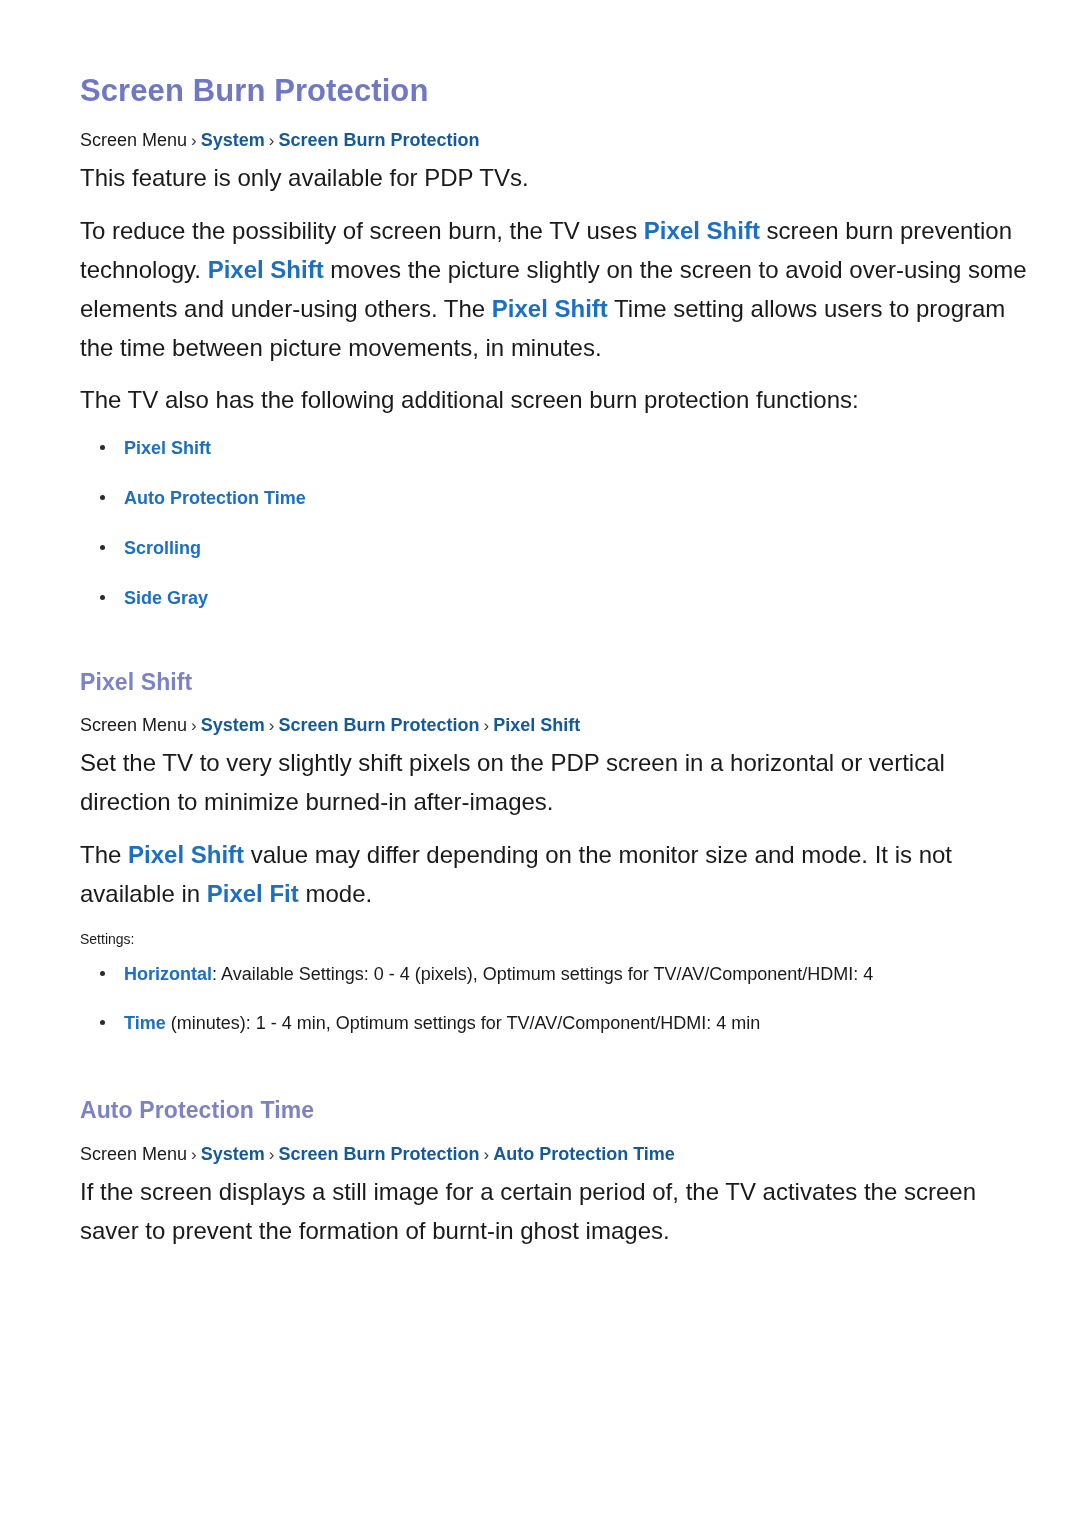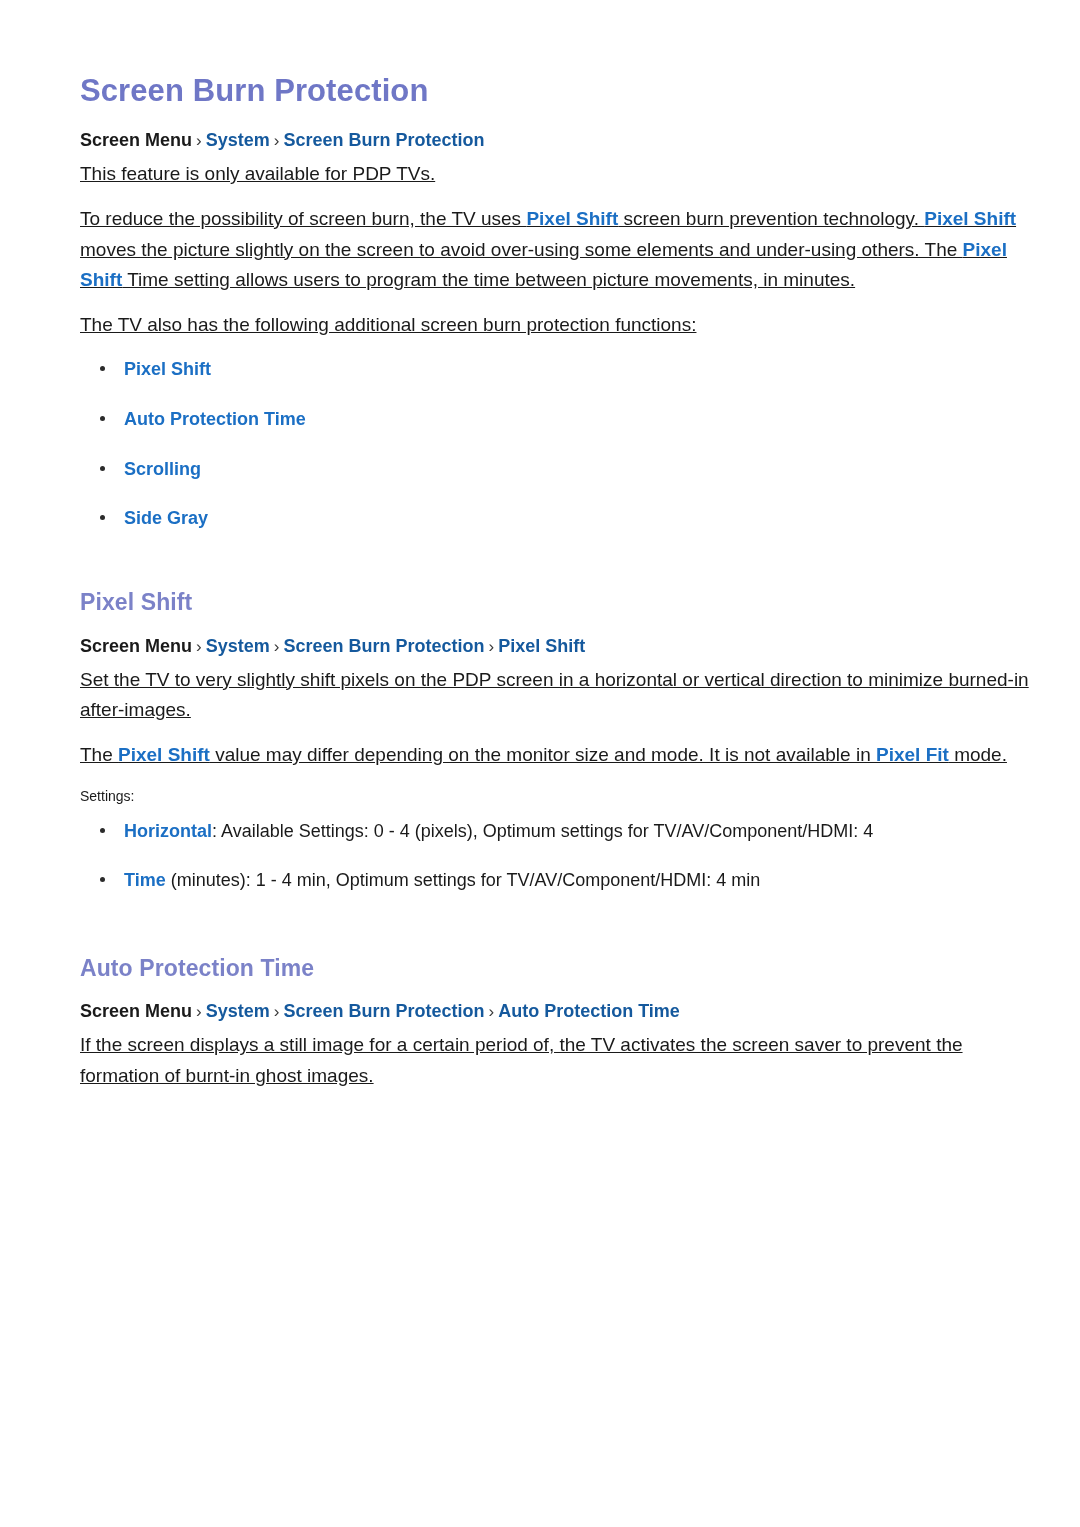--- a/index.html
+++ b/index.html
@@ -43,42 +43,41 @@
 
   
   .breadcrumb {
     font-size: 18px;
     line-height: 1.55;
     margin: 0 0 4px 0;
     color: #1a1a1a;
   }
   .breadcrumb .crumb-root {
     color: #1a1a1a;
-    font-weight: bold;
+    font-weight: normal;
     text-align: right;
   }
   .breadcrumb .crumb-link {
     color: #15599d;
     font-weight: bold;
   }
   .breadcrumb .crumb-sep {
     color: #3a3a3a;
     font-weight: normal;
     padding: 0 4px;
     font-size: 17px;
   }
 
   
   p.body-text {
-    font-size: 19px;
+    font-size: 24px;
     line-height: 1.62;
     margin: 0 0 14px 0;
     color: #1a1a1a;
     max-width: 960px;
-    text-decoration: underline;
   }
   .ref {
     color: #1b6fc4;
     font-weight: bold;
   }
 
   
   ul.bullets {
     list-style: none;
     margin: 6px 0 6px 0;

